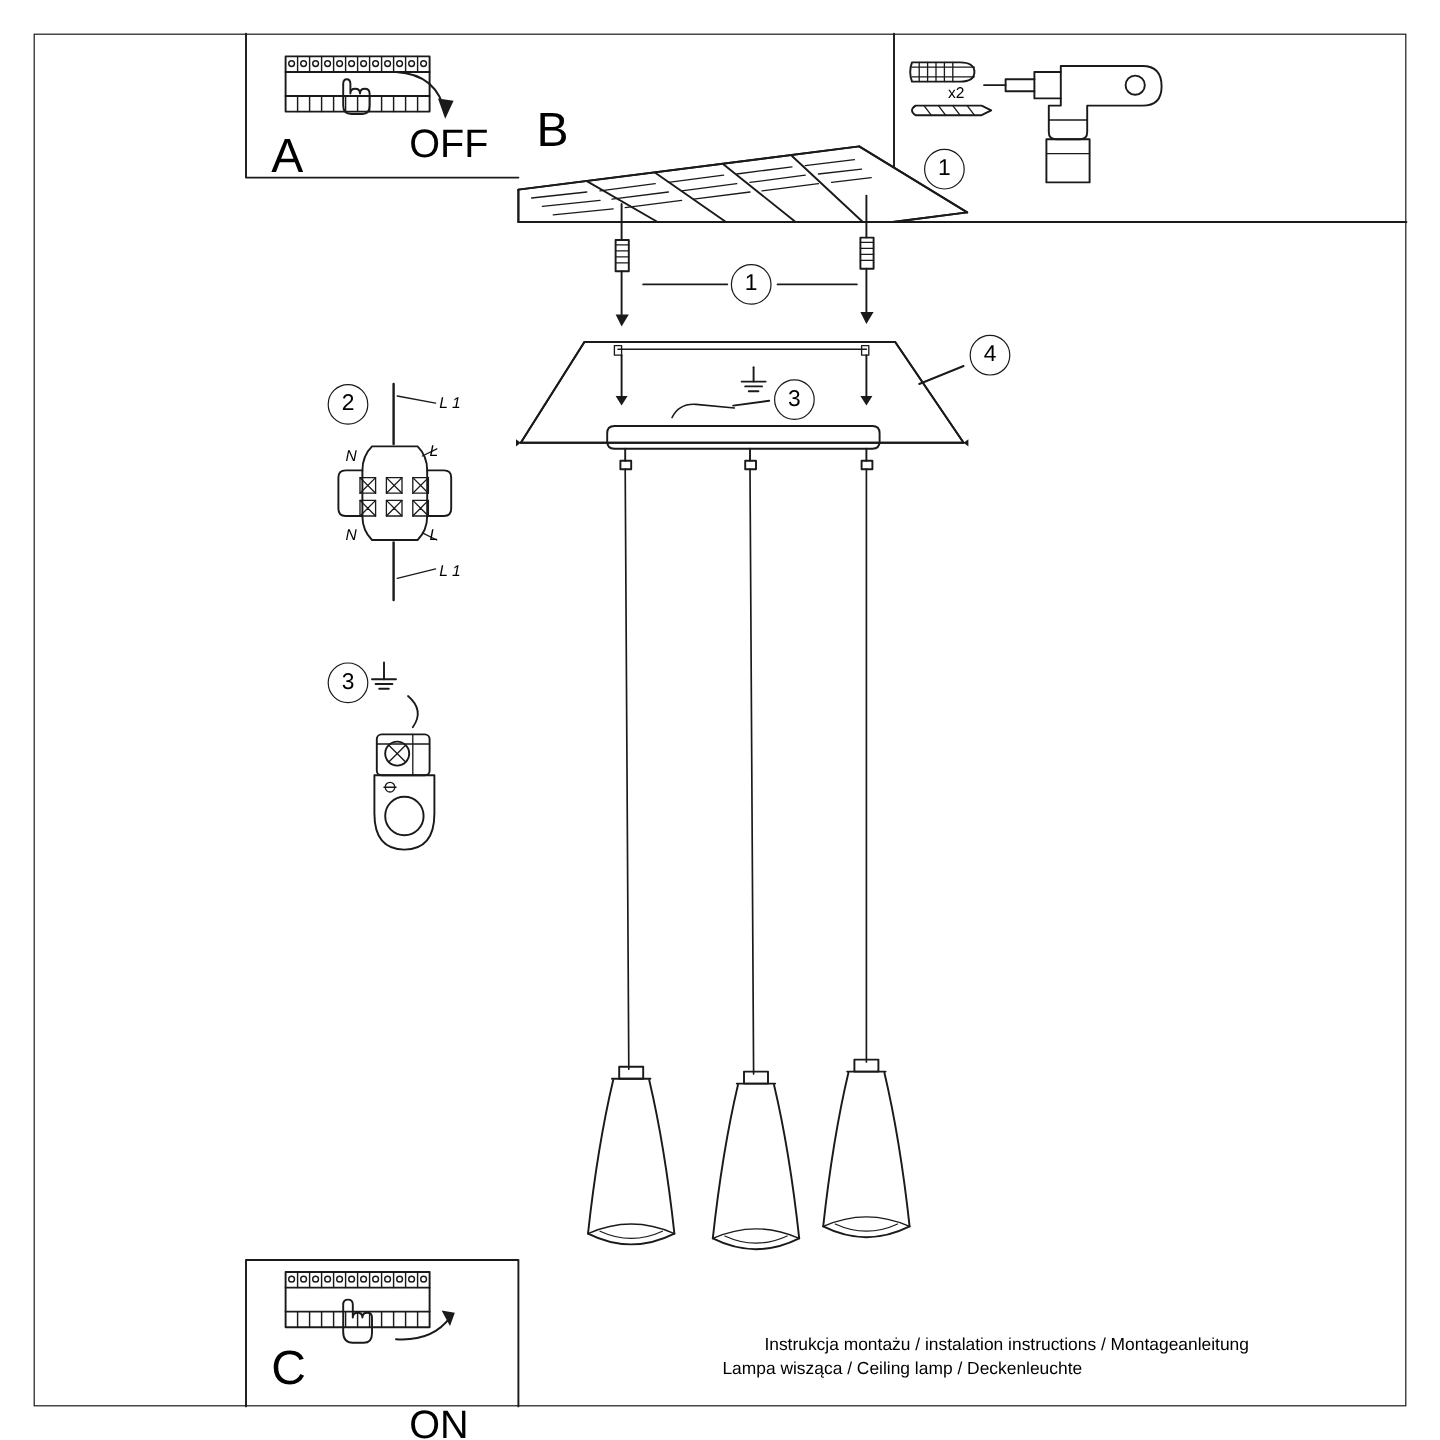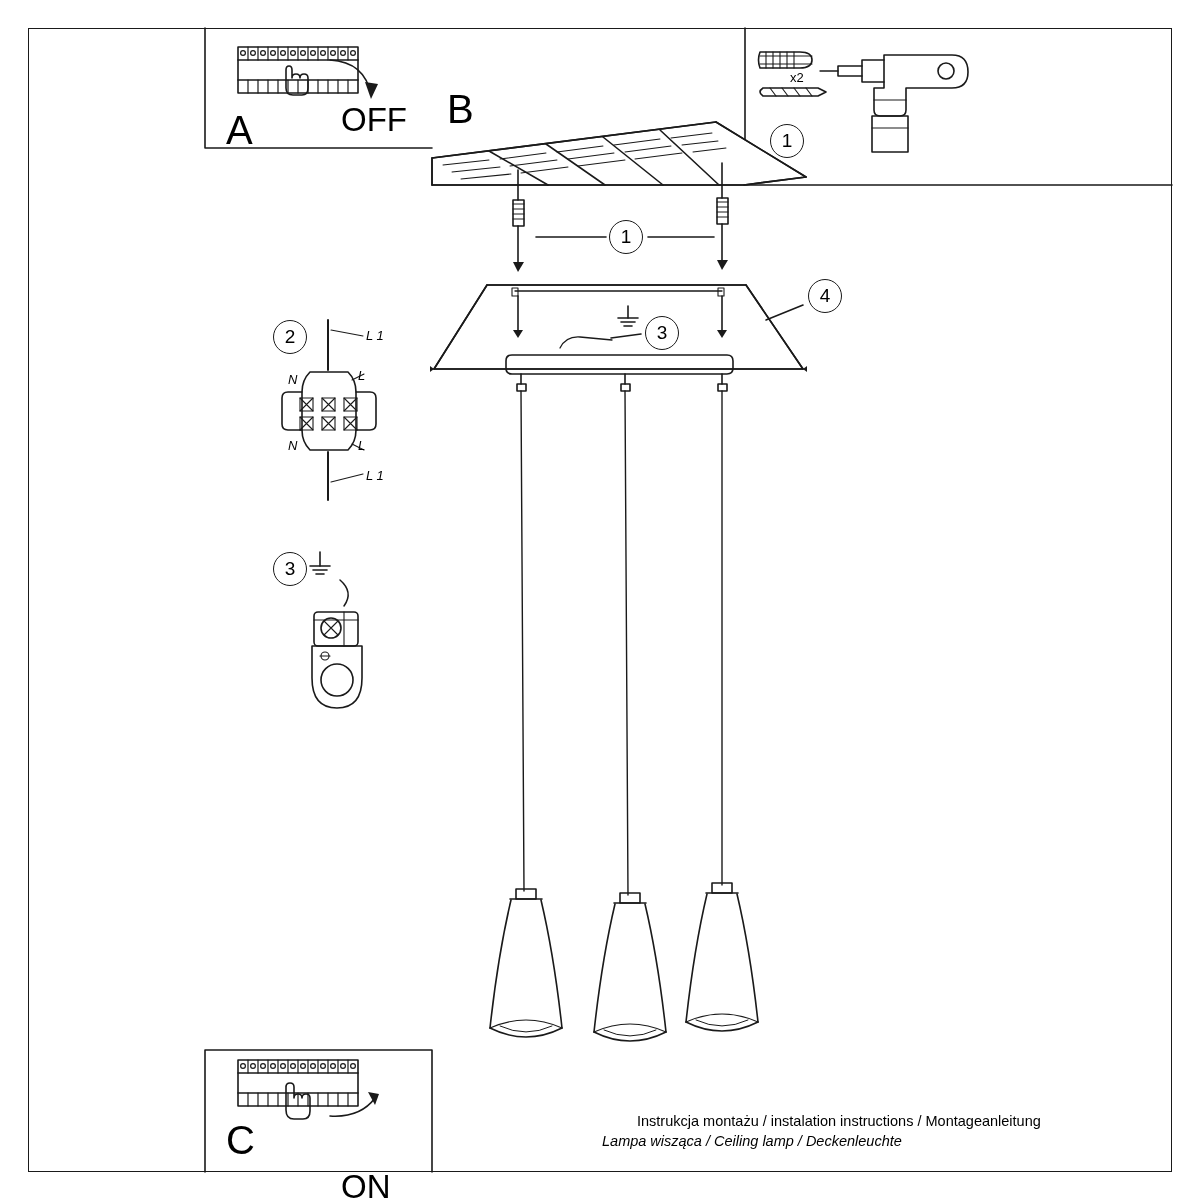--- a/index.html
+++ b/index.html
@@ -353,15 +353,15 @@
   <div class="num" style="left:808px; top:279px;">4</div>
 
   <div class="txt lbl-small" style="left:366px; top:328px;">L 1</div>
   <div class="txt lbl-small" style="left:366px; top:468px;">L 1</div>
   <div class="txt lbl-small" style="left:288px; top:372px;">N</div>
   <div class="txt lbl-small" style="left:288px; top:438px;">N</div>
   <div class="txt lbl-small" style="left:358px; top:368px;">L</div>
   <div class="txt lbl-small" style="left:358px; top:438px;">L</div>
 
   <div class="txt lbl-foot" style="left:637px; top:1112px;">Instrukcja montażu / instalation instructions / Montageanleitung</div>
-  <div class="txt lbl-foot" style="left:602px; top:1132px;font-style:italic;">Lampa wisząca / Ceiling lamp / Deckenleuchte</div>
+  <div class="txt lbl-foot" style="left:602px; top:1132px;">Lampa wisząca / Ceiling lamp / Deckenleuchte</div>
 
 </div>
 
 </body></html>

